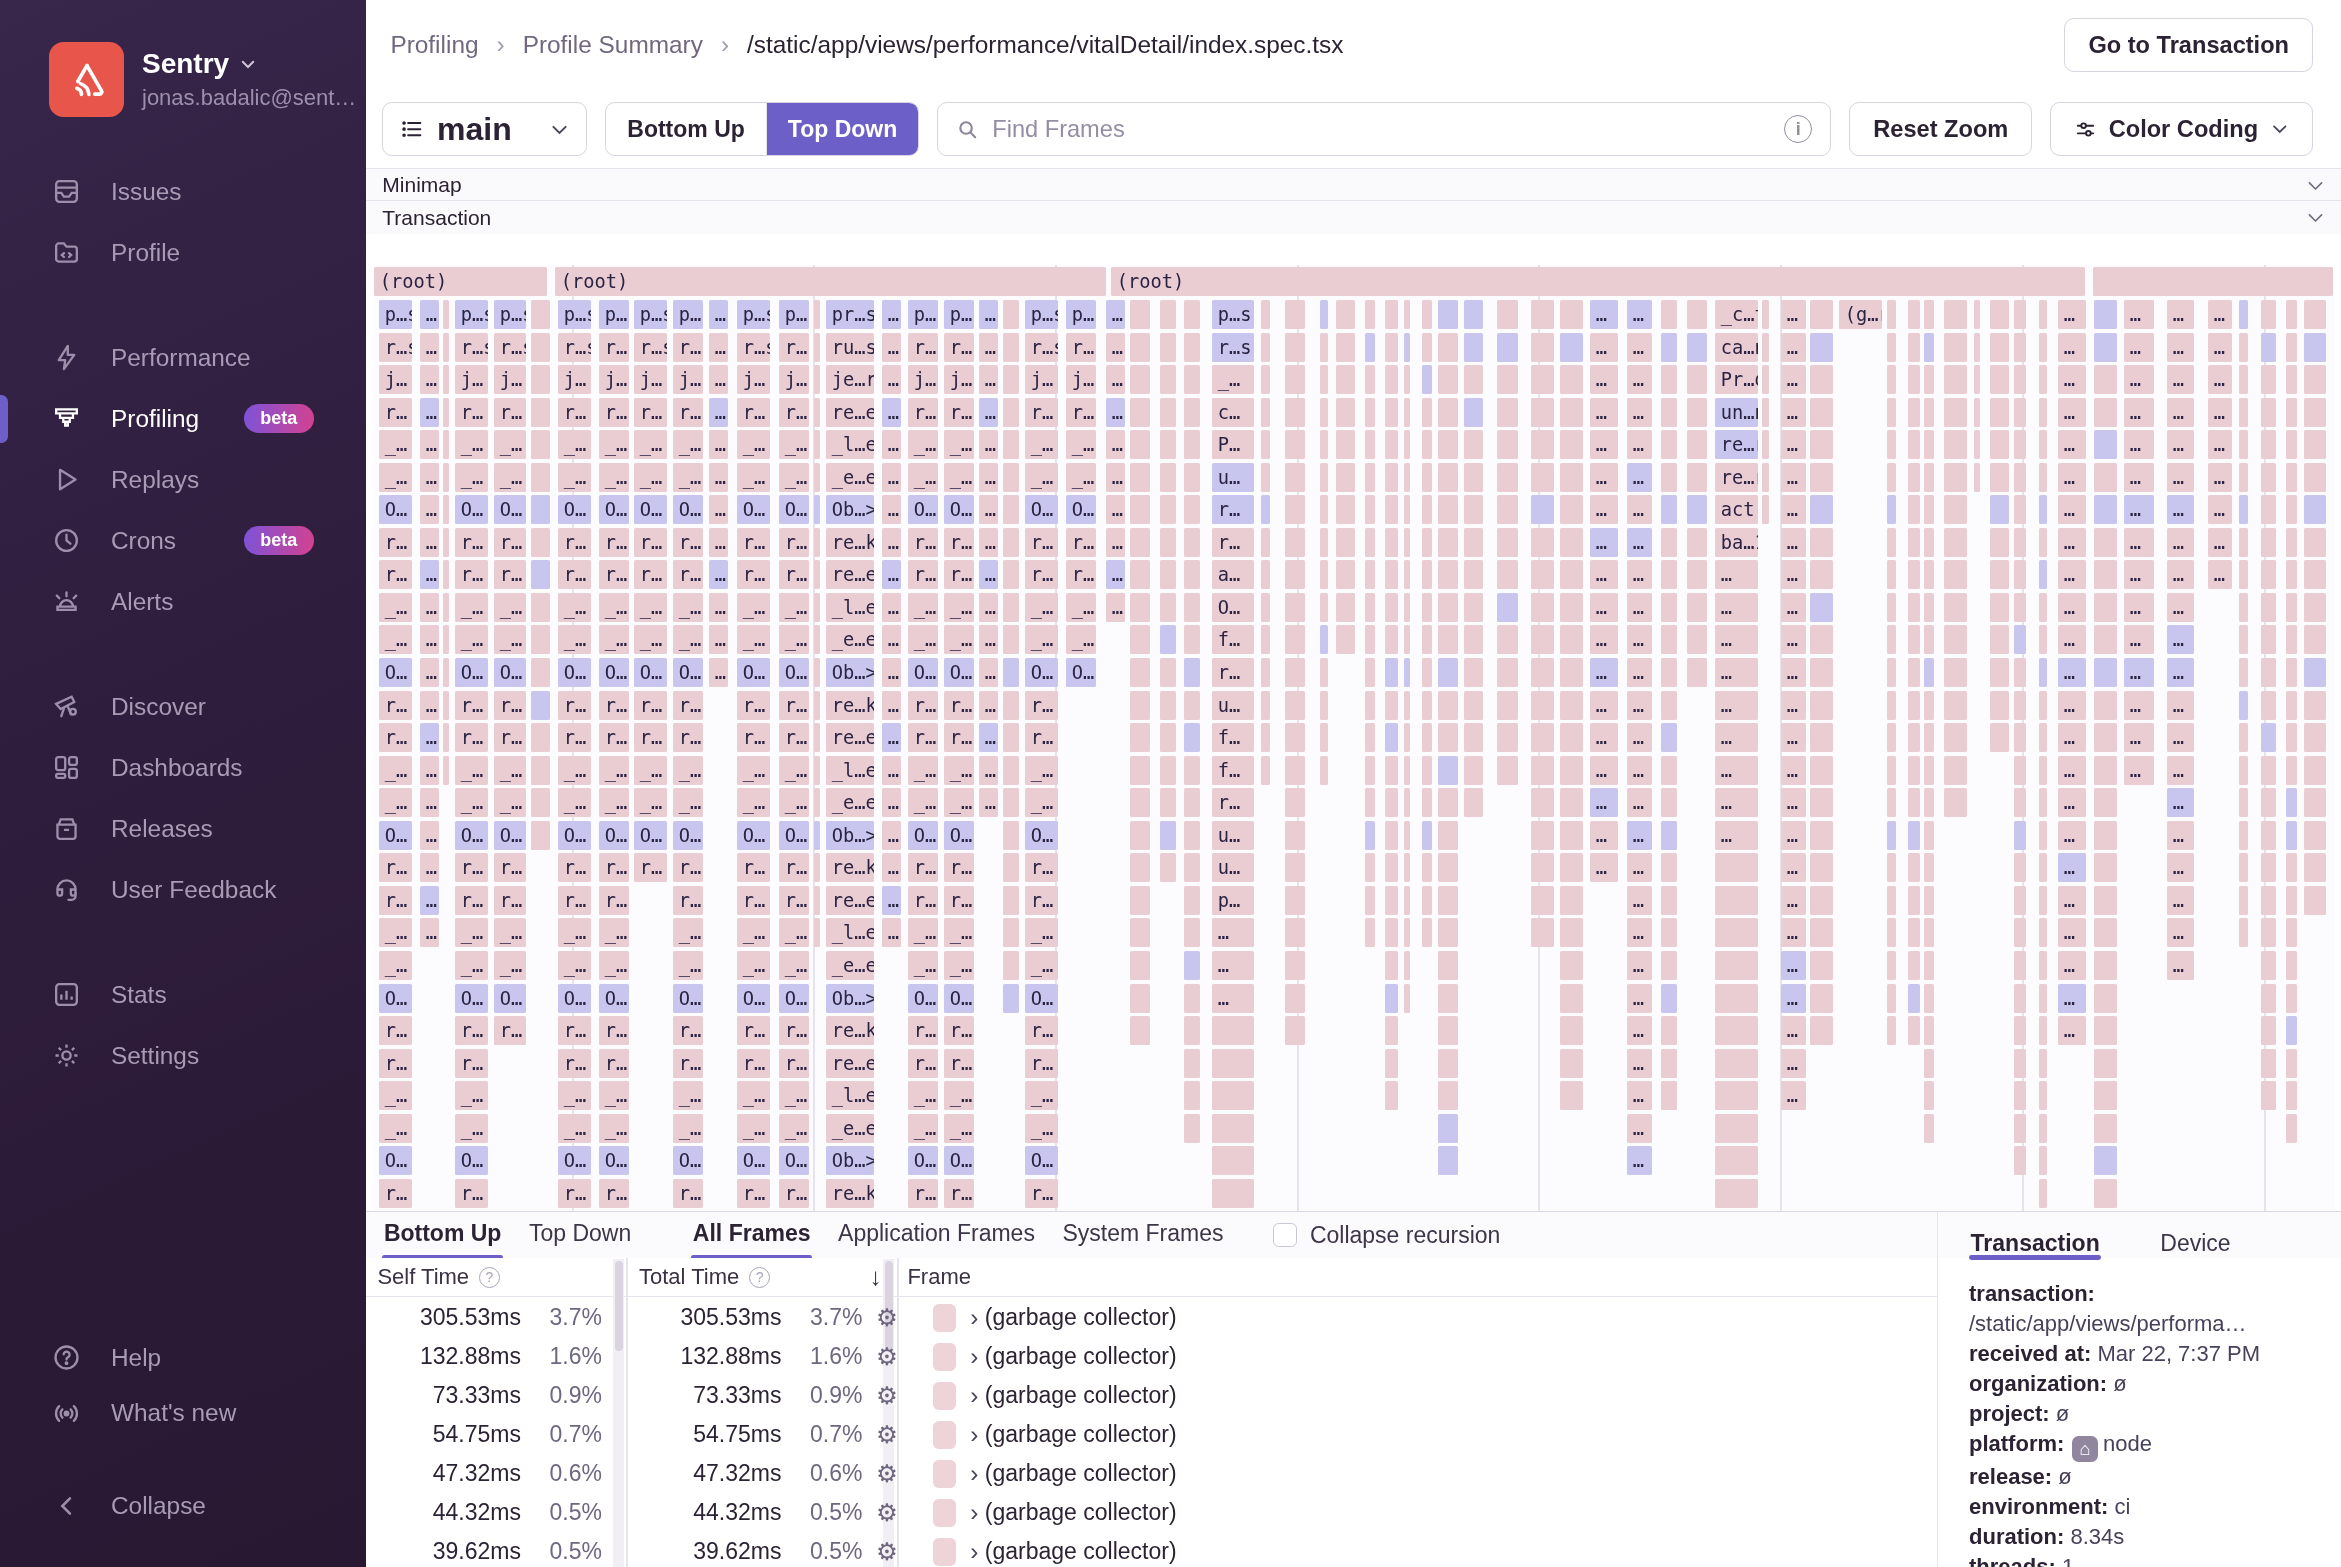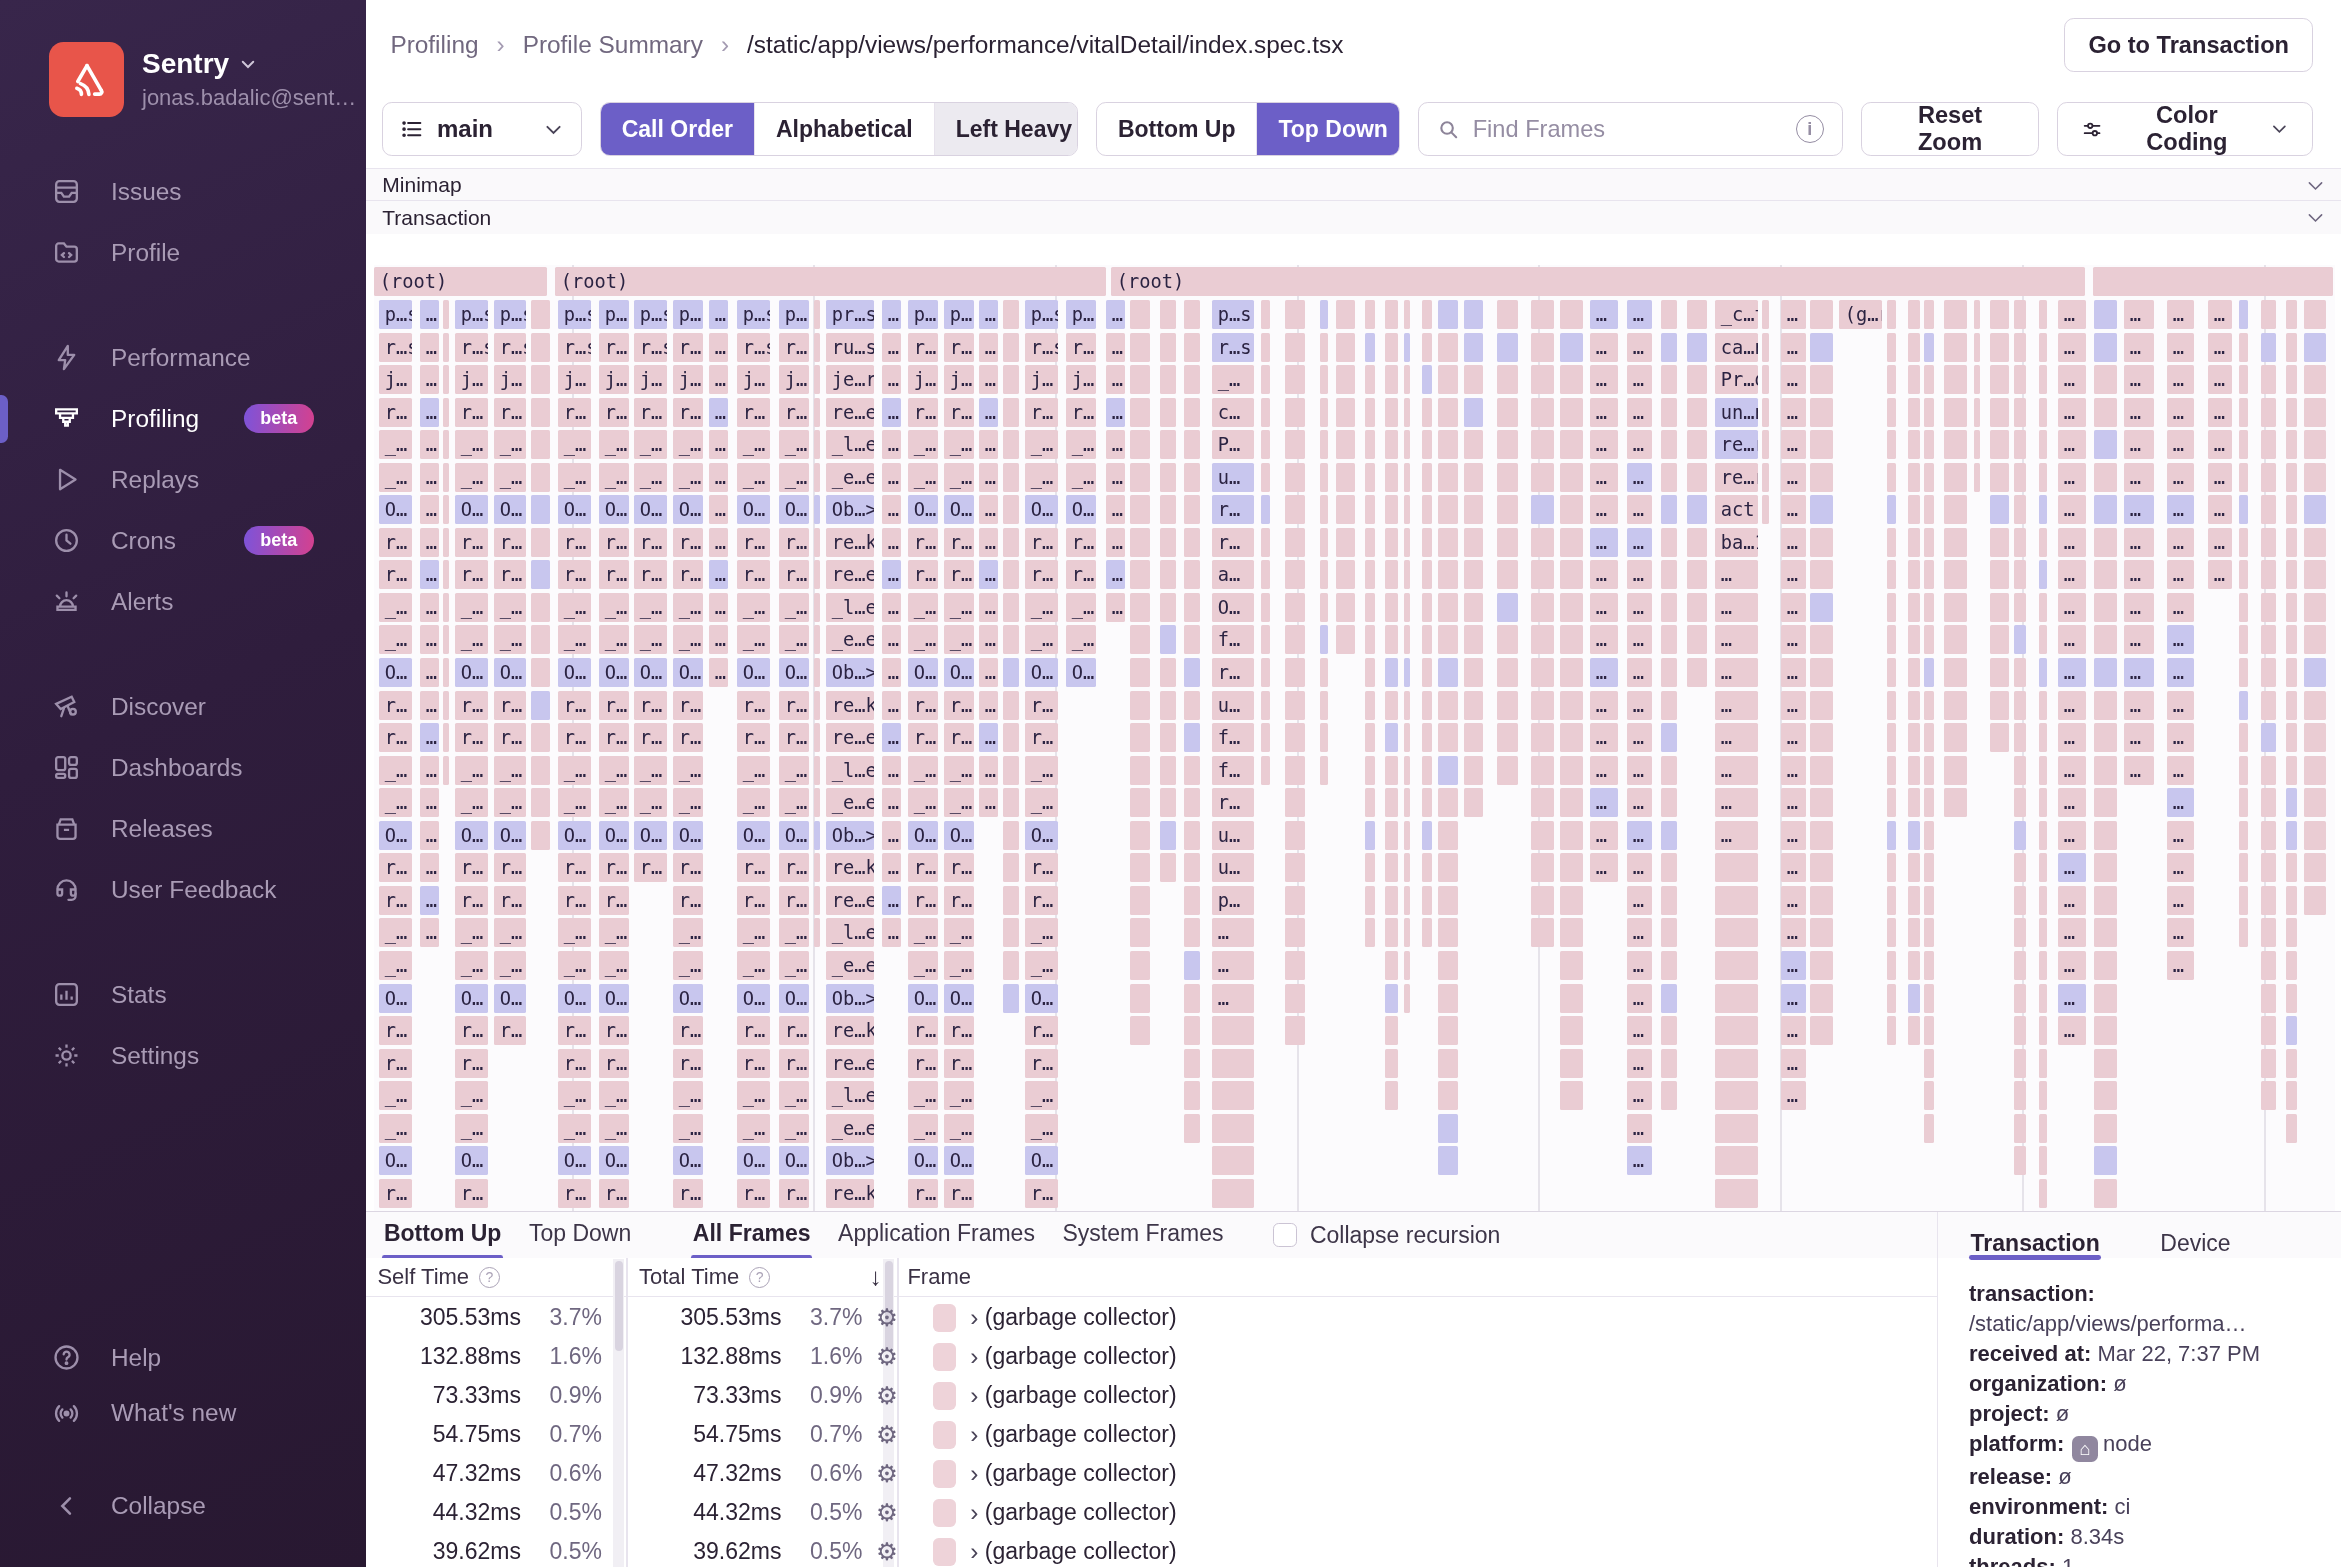--- a/index.html
+++ b/index.html
@@ -35,21 +35,21 @@
   .crumbs .sep { color:#a49bb2; font-size:24.4px; }
   .crumbs .last { color:#2b2233; }
   .btn { border:1.6px solid #d9d2e0; border-radius:9.8px; background:#fff; font-size:23.6px; font-weight:700;
     color:#2b2233; padding:0 23px; height:54px; display:inline-flex; align-items:center; gap:11.4px; cursor:pointer; }
   #goto-btn { margin-left:auto; }
 
   
   #toolbar { position:absolute; left:0; top:90px; width:100%; height:78px; display:flex;
     align-items:center; gap:18px; padding:0 29px 0 16.3px; background:#fff; }
   .select { width:205px; height:54px; border:1.6px solid #d9d2e0; border-radius:9.8px; display:flex;
-    align-items:center; gap:13px; padding:0 16.3px; font-size:24px; font-weight:700; background:#fff; cursor:pointer; }
+    align-items:center; gap:13px; padding:0 16.3px; font-size:32px; font-weight:700; background:#fff; cursor:pointer; }
   .seg { display:flex; height:54px; border:1.6px solid #d9d2e0; border-radius:9.8px; overflow:hidden; background:#fff; }
   .seg > div { display:flex; align-items:center; padding:0 21px; font-size:23px; font-weight:700;
     color:#2b2233; border-right:0.8px solid #e7e2ec; cursor:pointer; white-space:nowrap; }
   .seg > div:last-child { border-right:none; }
   .seg > div.on { background:#6C5FC7; color:#fff; }
   .seg > div.dim { background:#eceaf0; }
   .search { flex:1 1 auto; height:54px; border:1.6px solid #d9d2e0; border-radius:9.8px; background:#fff;
     display:flex; align-items:center; gap:13px; padding:0 18px; color:#8d8499; font-size:23.6px; }
   .search input { border:none; outline:none; flex:1; font-size:23.6px; color:#2b2233;
     font-family:"Liberation Sans",sans-serif; }
@@ -318,25 +318,20 @@
       <svg width="24.4" height="24.4" viewBox="0 0 24 24" fill="none" stroke="#2b2233" stroke-width="2" stroke-linecap="round">
           <path d="M8 6 h12 M8 12 h12 M8 18 h12"></path>
           <circle cx="4" cy="6" r="0.8" fill="#2b2233"></circle>
           <circle cx="4" cy="12" r="0.8" fill="#2b2233"></circle>
           <circle cx="4" cy="18" r="0.8" fill="#2b2233"></circle>
         </svg>
       <span>main</span>
       <svg style="margin-left:auto" width="21" height="21" viewBox="0 0 24 24" fill="none" stroke="#4a4458" stroke-width="2.2" stroke-linecap="round">
           <path d="M5 9 l7 7 7-7"></path>
         </svg>
-    </div>
-    <div class="seg">
-      <div class="on">Call Order</div>
-      <div>Alphabetical</div>
-      <div class="dim">Left Heavy</div>
     </div>
     <div class="seg">
       <div>Bottom Up</div>
       <div class="on">Top Down</div>
     </div>
     <div class="search">
       <svg width="23" height="23" viewBox="0 0 24 24" fill="none" stroke="#8d8499" stroke-width="2.2" stroke-linecap="round">
           <circle cx="10.5" cy="10.5" r="6"></circle>
           <path d="M15 15 l5 5"></path>
         </svg>

